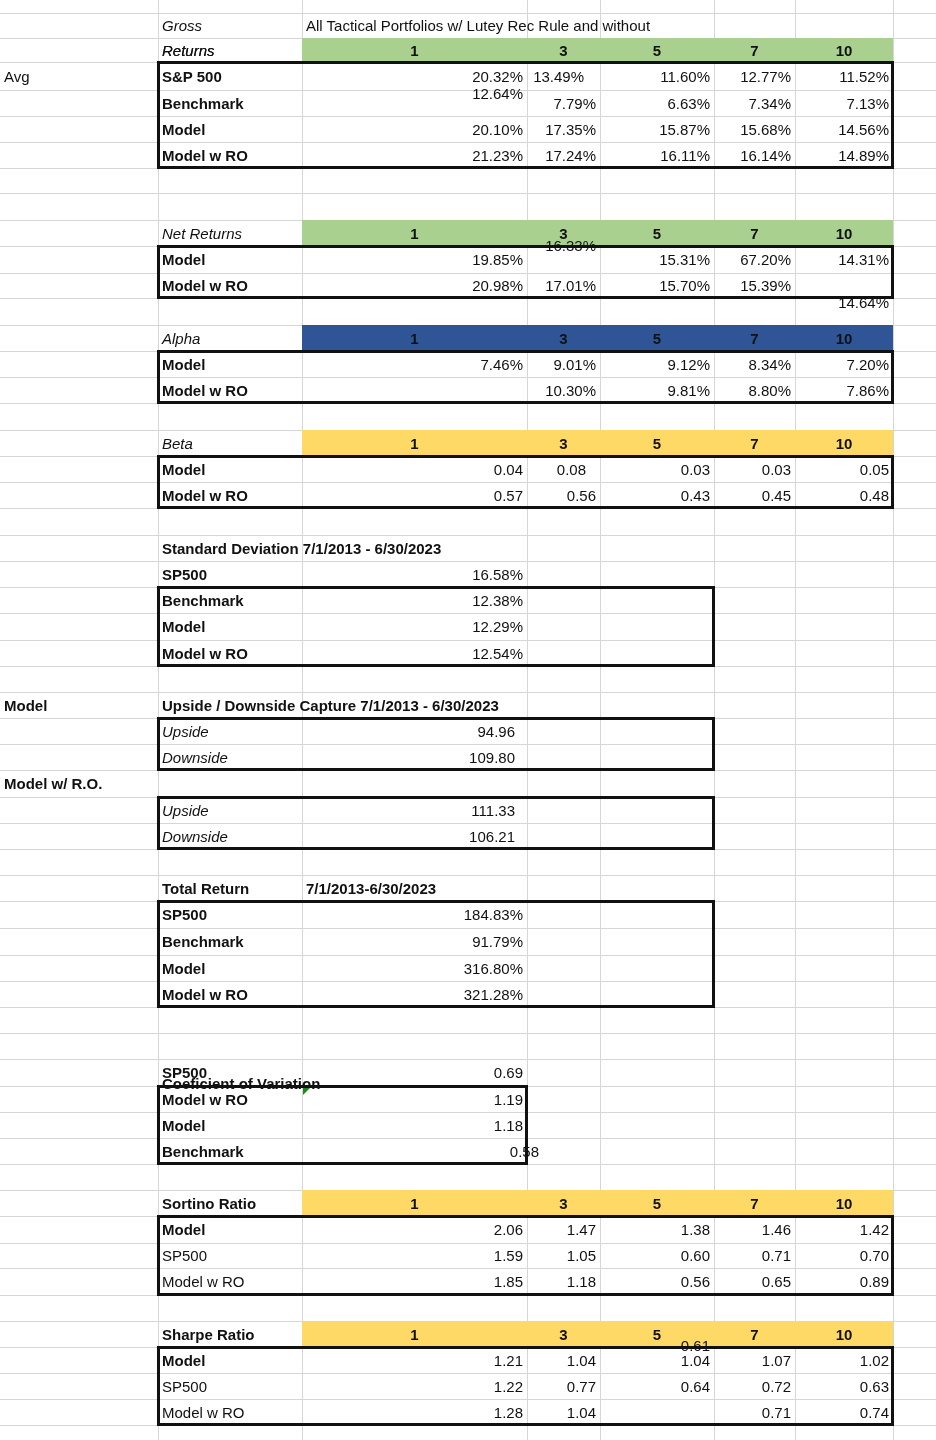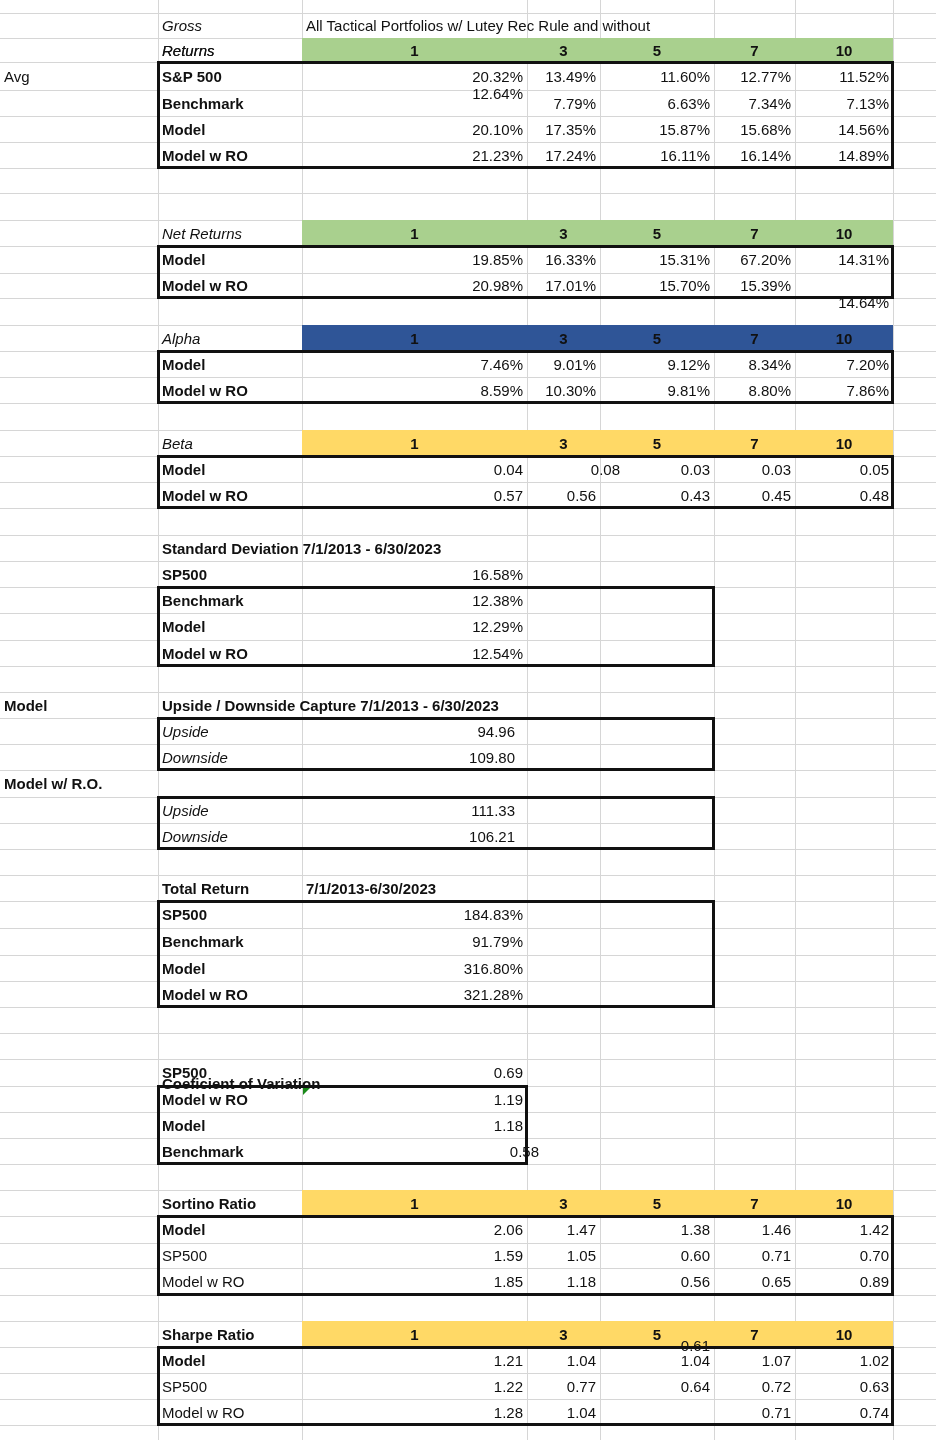--- a/index.html
+++ b/index.html
@@ -88,21 +88,21 @@
     <div class="fill" style="left: 302px; width: 591px; top: 38px; height: 24px; background: rgb(169, 208, 142);"></div>
     <div class="cell c b" style="left: 302px; width: 225px; top: 38px; height: 24px;">1</div>
     <div class="cell c b" style="left: 527px; width: 73px; top: 38px; height: 24px;">3</div>
     <div class="cell c b" style="left: 600px; width: 114px; top: 38px; height: 24px;">5</div>
     <div class="cell c b" style="left: 714px; width: 81px; top: 38px; height: 24px;">7</div>
     <div class="cell c b" style="left: 795px; width: 98px; top: 38px; height: 24px;">10</div>
     <div class="cell i" style="left: 158px; width: 144px; top: 38px; height: 24px;">Returns</div>
     <div class="cell " style="left: 0px; width: 158px; top: 62px; height: 28px;">Avg</div>
     <div class="cell b" style="left: 158px; width: 144px; top: 62px; height: 28px;">S&amp;P 500</div>
     <div class="cell r" style="left: 302px; width: 225px; top: 62px; height: 28px;">20.32%</div>
-    <div class="cell r" style="left: 527px; width: 73px; top: 62px; height: 28px;">13.49%</div>
+    <div class="cell r" style="left: 515px; width: 73px; top: 62px; height: 28px;">13.49%</div>
     <div class="cell r" style="left: 600px; width: 114px; top: 62px; height: 28px;">11.60%</div>
     <div class="cell r" style="left: 714px; width: 81px; top: 62px; height: 28px;">12.77%</div>
     <div class="cell r" style="left: 795px; width: 98px; top: 62px; height: 28px;">11.52%</div>
     <div class="cell b" style="left: 158px; width: 144px; top: 90px; height: 26px;">Benchmark</div>
     <div class="cell r" style="left: 302px; width: 225px; top: 80px; height: 26px;">12.64%</div>
     <div class="cell r" style="left: 527px; width: 73px; top: 90px; height: 26px;">7.79%</div>
     <div class="cell r" style="left: 600px; width: 114px; top: 90px; height: 26px;">6.63%</div>
     <div class="cell r" style="left: 714px; width: 81px; top: 90px; height: 26px;">7.34%</div>
     <div class="cell r" style="left: 795px; width: 98px; top: 90px; height: 26px;">7.13%</div>
     <div class="cell b" style="left: 158px; width: 144px; top: 116px; height: 26px;">Model</div>
@@ -120,21 +120,21 @@
     <div class="box" style="left: 157px; width: 737px; top: 61px; height: 108px;"></div>
     <div class="fill" style="left: 302px; width: 591px; top: 220px; height: 26px; background: rgb(169, 208, 142);"></div>
     <div class="cell c b" style="left: 302px; width: 225px; top: 220px; height: 26px;">1</div>
     <div class="cell c b" style="left: 527px; width: 73px; top: 220px; height: 26px;">3</div>
     <div class="cell c b" style="left: 600px; width: 114px; top: 220px; height: 26px;">5</div>
     <div class="cell c b" style="left: 714px; width: 81px; top: 220px; height: 26px;">7</div>
     <div class="cell c b" style="left: 795px; width: 98px; top: 220px; height: 26px;">10</div>
     <div class="cell i" style="left: 158px; width: 144px; top: 220px; height: 26px;">Net Returns</div>
     <div class="cell b" style="left: 158px; width: 144px; top: 246px; height: 27px;">Model</div>
     <div class="cell r" style="left: 302px; width: 225px; top: 246px; height: 27px;">19.85%</div>
-    <div class="cell r" style="left: 527px; width: 73px; top: 246px; height: 27px;">16.33%</div>
+    <div class="cell r" style="left: 527px; width: 73px; top: 232px; height: 27px;">16.33%</div>
     <div class="cell r" style="left: 600px; width: 114px; top: 246px; height: 27px;">15.31%</div>
     <div class="cell r" style="left: 714px; width: 81px; top: 246px; height: 27px;">67.20%</div>
     <div class="cell r" style="left: 795px; width: 98px; top: 246px; height: 27px;">14.31%</div>
     <div class="cell b" style="left: 158px; width: 144px; top: 273px; height: 25px;">Model w RO</div>
     <div class="cell r" style="left: 302px; width: 225px; top: 273px; height: 25px;">20.98%</div>
     <div class="cell r" style="left: 527px; width: 73px; top: 273px; height: 25px;">17.01%</div>
     <div class="cell r" style="left: 600px; width: 114px; top: 273px; height: 25px;">15.70%</div>
     <div class="cell r" style="left: 714px; width: 81px; top: 273px; height: 25px;">15.39%</div>
     <div class="cell r" style="left: 795px; width: 98px; top: 273px; height: 25px; margin-top: 17px;">14.64%</div>
     <div class="box" style="left: 157px; width: 737px; top: 245px; height: 54px;"></div>
@@ -145,36 +145,35 @@
     <div class="cell c b" style="left: 714px; width: 81px; top: 325px; height: 26px; color: rgb(17, 17, 17);">7</div>
     <div class="cell c b" style="left: 795px; width: 98px; top: 325px; height: 26px; color: rgb(17, 17, 17);">10</div>
     <div class="cell i" style="left: 158px; width: 144px; top: 325px; height: 26px;">Alpha</div>
     <div class="cell b" style="left: 158px; width: 144px; top: 351px; height: 26px;">Model</div>
     <div class="cell r" style="left: 302px; width: 225px; top: 351px; height: 26px;">7.46%</div>
     <div class="cell r" style="left: 527px; width: 73px; top: 351px; height: 26px;">9.01%</div>
     <div class="cell r" style="left: 600px; width: 114px; top: 351px; height: 26px;">9.12%</div>
     <div class="cell r" style="left: 714px; width: 81px; top: 351px; height: 26px;">8.34%</div>
     <div class="cell r" style="left: 795px; width: 98px; top: 351px; height: 26px;">7.20%</div>
     <div class="cell b" style="left: 158px; width: 144px; top: 377px; height: 26px;">Model w RO</div>
-    <div class="cell r" style="left: 302px; width: 225px; top: 377px; height: 26px;">8.59%</div>
     <div class="cell r" style="left: 527px; width: 73px; top: 377px; height: 26px;">10.30%</div>
     <div class="cell r" style="left: 600px; width: 114px; top: 377px; height: 26px;">9.81%</div>
     <div class="cell r" style="left: 714px; width: 81px; top: 377px; height: 26px;">8.80%</div>
     <div class="cell r" style="left: 795px; width: 98px; top: 377px; height: 26px;">7.86%</div>
     <div class="box" style="left: 157px; width: 737px; top: 350px; height: 54px;"></div>
     <div class="fill" style="left: 302px; width: 591px; top: 430px; height: 26px; background: rgb(255, 217, 102);"></div>
     <div class="cell c b" style="left: 302px; width: 225px; top: 430px; height: 26px;">1</div>
     <div class="cell c b" style="left: 527px; width: 73px; top: 430px; height: 26px;">3</div>
     <div class="cell c b" style="left: 600px; width: 114px; top: 430px; height: 26px;">5</div>
     <div class="cell c b" style="left: 714px; width: 81px; top: 430px; height: 26px;">7</div>
     <div class="cell c b" style="left: 795px; width: 98px; top: 430px; height: 26px;">10</div>
     <div class="cell i" style="left: 158px; width: 144px; top: 430px; height: 26px;">Beta</div>
     <div class="cell b" style="left: 158px; width: 144px; top: 456px; height: 26px;">Model</div>
     <div class="cell r" style="left: 302px; width: 225px; top: 456px; height: 26px;">0.04</div>
-    <div class="cell r" style="left: 551px; width: 73px; top: 456px; height: 26px;">0.08</div>
+    <div class="cell r" style="left: 517px; width: 73px; top: 456px; height: 26px;">0.08</div>
     <div class="cell r" style="left: 600px; width: 114px; top: 456px; height: 26px;">0.03</div>
     <div class="cell r" style="left: 714px; width: 81px; top: 456px; height: 26px;">0.03</div>
     <div class="cell r" style="left: 795px; width: 98px; top: 456px; height: 26px;">0.05</div>
     <div class="cell b" style="left: 158px; width: 144px; top: 482px; height: 26px;">Model w RO</div>
     <div class="cell r" style="left: 302px; width: 225px; top: 482px; height: 26px;">0.57</div>
     <div class="cell r" style="left: 527px; width: 73px; top: 482px; height: 26px;">0.56</div>
     <div class="cell r" style="left: 600px; width: 114px; top: 482px; height: 26px;">0.43</div>
     <div class="cell r" style="left: 714px; width: 81px; top: 482px; height: 26px;">0.45</div>
     <div class="cell r" style="left: 795px; width: 98px; top: 482px; height: 26px;">0.48</div>
     <div class="box" style="left: 157px; width: 737px; top: 455px; height: 54px;"></div>

